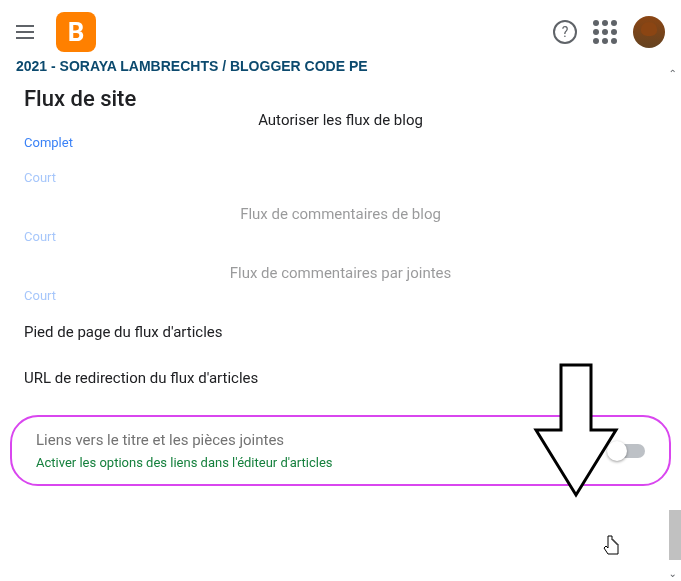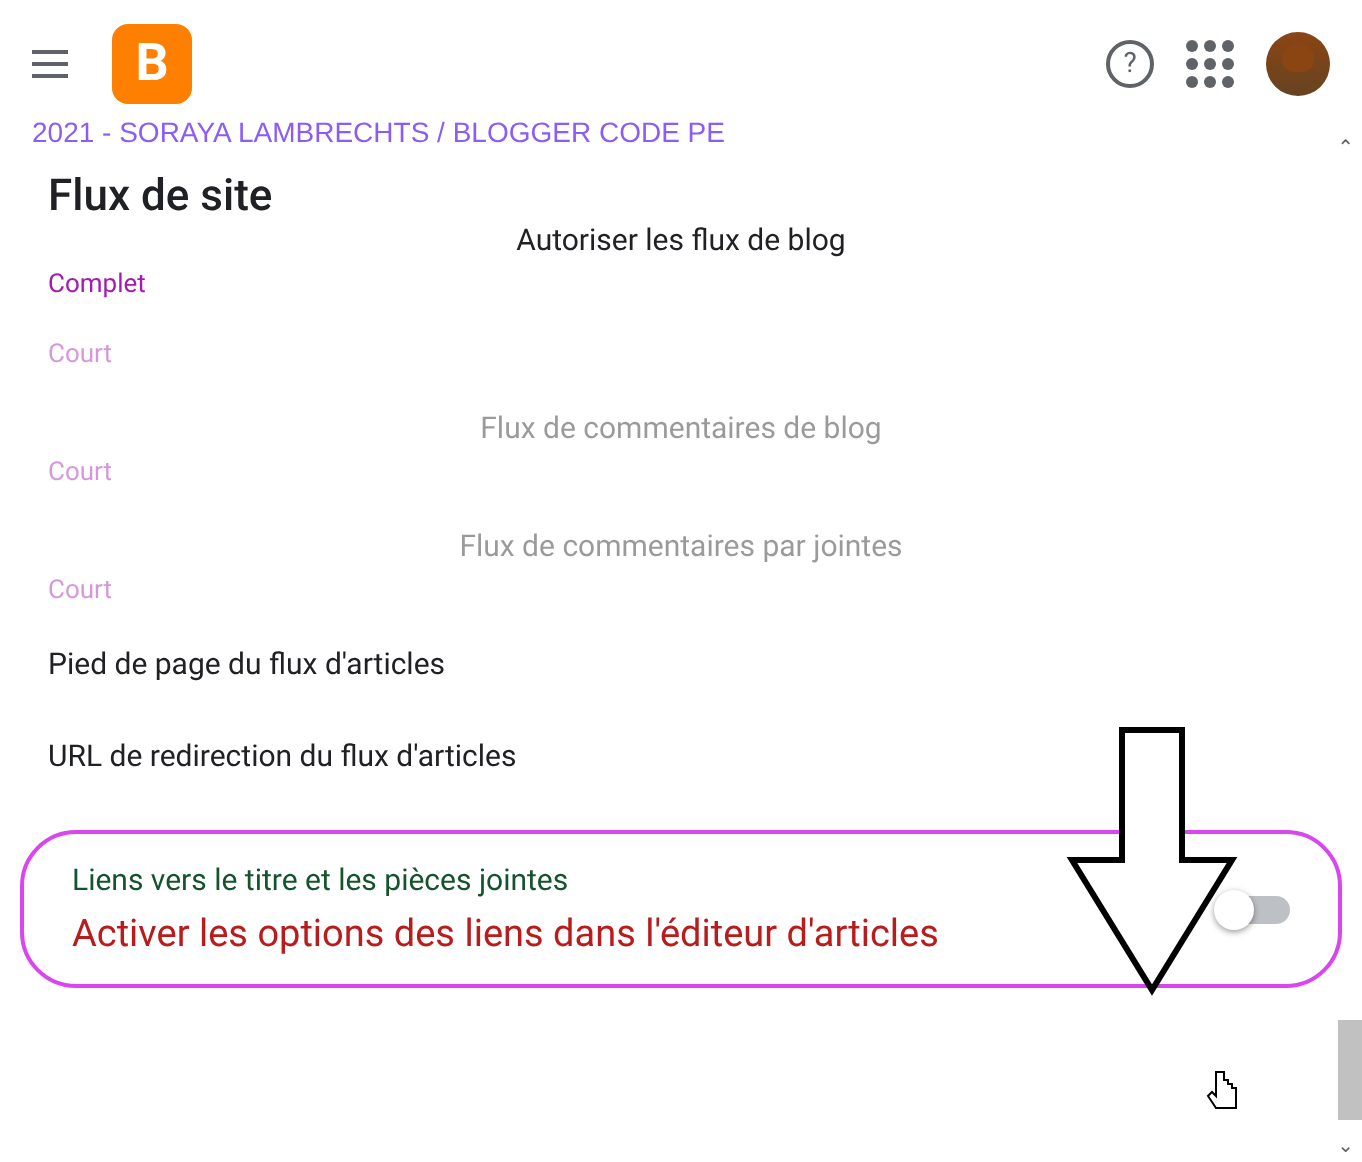--- a/index.html
+++ b/index.html
@@ -90,23 +90,23 @@
       position: absolute;
       top: 6px;
       left: 8px;
       width: 16px;
       height: 14px;
       background: #8b4513;
       border-radius: 50% 50% 40% 40%;
     }
     .watermark {
       font-family: Arial, sans-serif;
-      font-weight: normal;
+      font-weight: bold;
       font-size: 14px;
-      color: #8b5cf6;
+      color: #0c4a6e;
       padding: 0 16px;
       margin-top: -6px;
     }
     .content {
       padding: 0 24px;
     }
     .section-title {
       font-size: 22px;
       font-weight: 500;
       color: #202124;
@@ -120,21 +120,21 @@
       opacity: 0.45;
     }
     .setting-label {
       font-size: 15px;
       color: #202124;
       margin-bottom: 6px;
       text-align: center;
     }
     .setting-value {
       font-size: 13px;
-      color: #a21caf;
+      color: #3b82f6;
     }
     .setting-simple {
       font-size: 15px;
       color: #202124;
       margin-bottom: 28px;
       cursor: pointer;
     }
     .highlighted-row {
       border: 2px solid #d946ef;
       border-radius: 28px;
@@ -143,26 +143,26 @@
       display: flex;
       align-items: center;
       justify-content: space-between;
       cursor: pointer;
     }
     .highlighted-text {
       flex: 1;
     }
     .highlighted-title {
       font-size: 15px;
-      color: #14532d;
+      color: #737373;
       margin-bottom: 6px;
     }
     .highlighted-desc {
-      font-size: 19px;
-      color: #b91c1c;
+      font-size: 13px;
+      color: #15803d;
     }
     .toggle {
       width: 36px;
       height: 14px;
       background: #bdc1c6;
       border-radius: 7px;
       position: relative;
       cursor: pointer;
     }
     .toggle::after {

